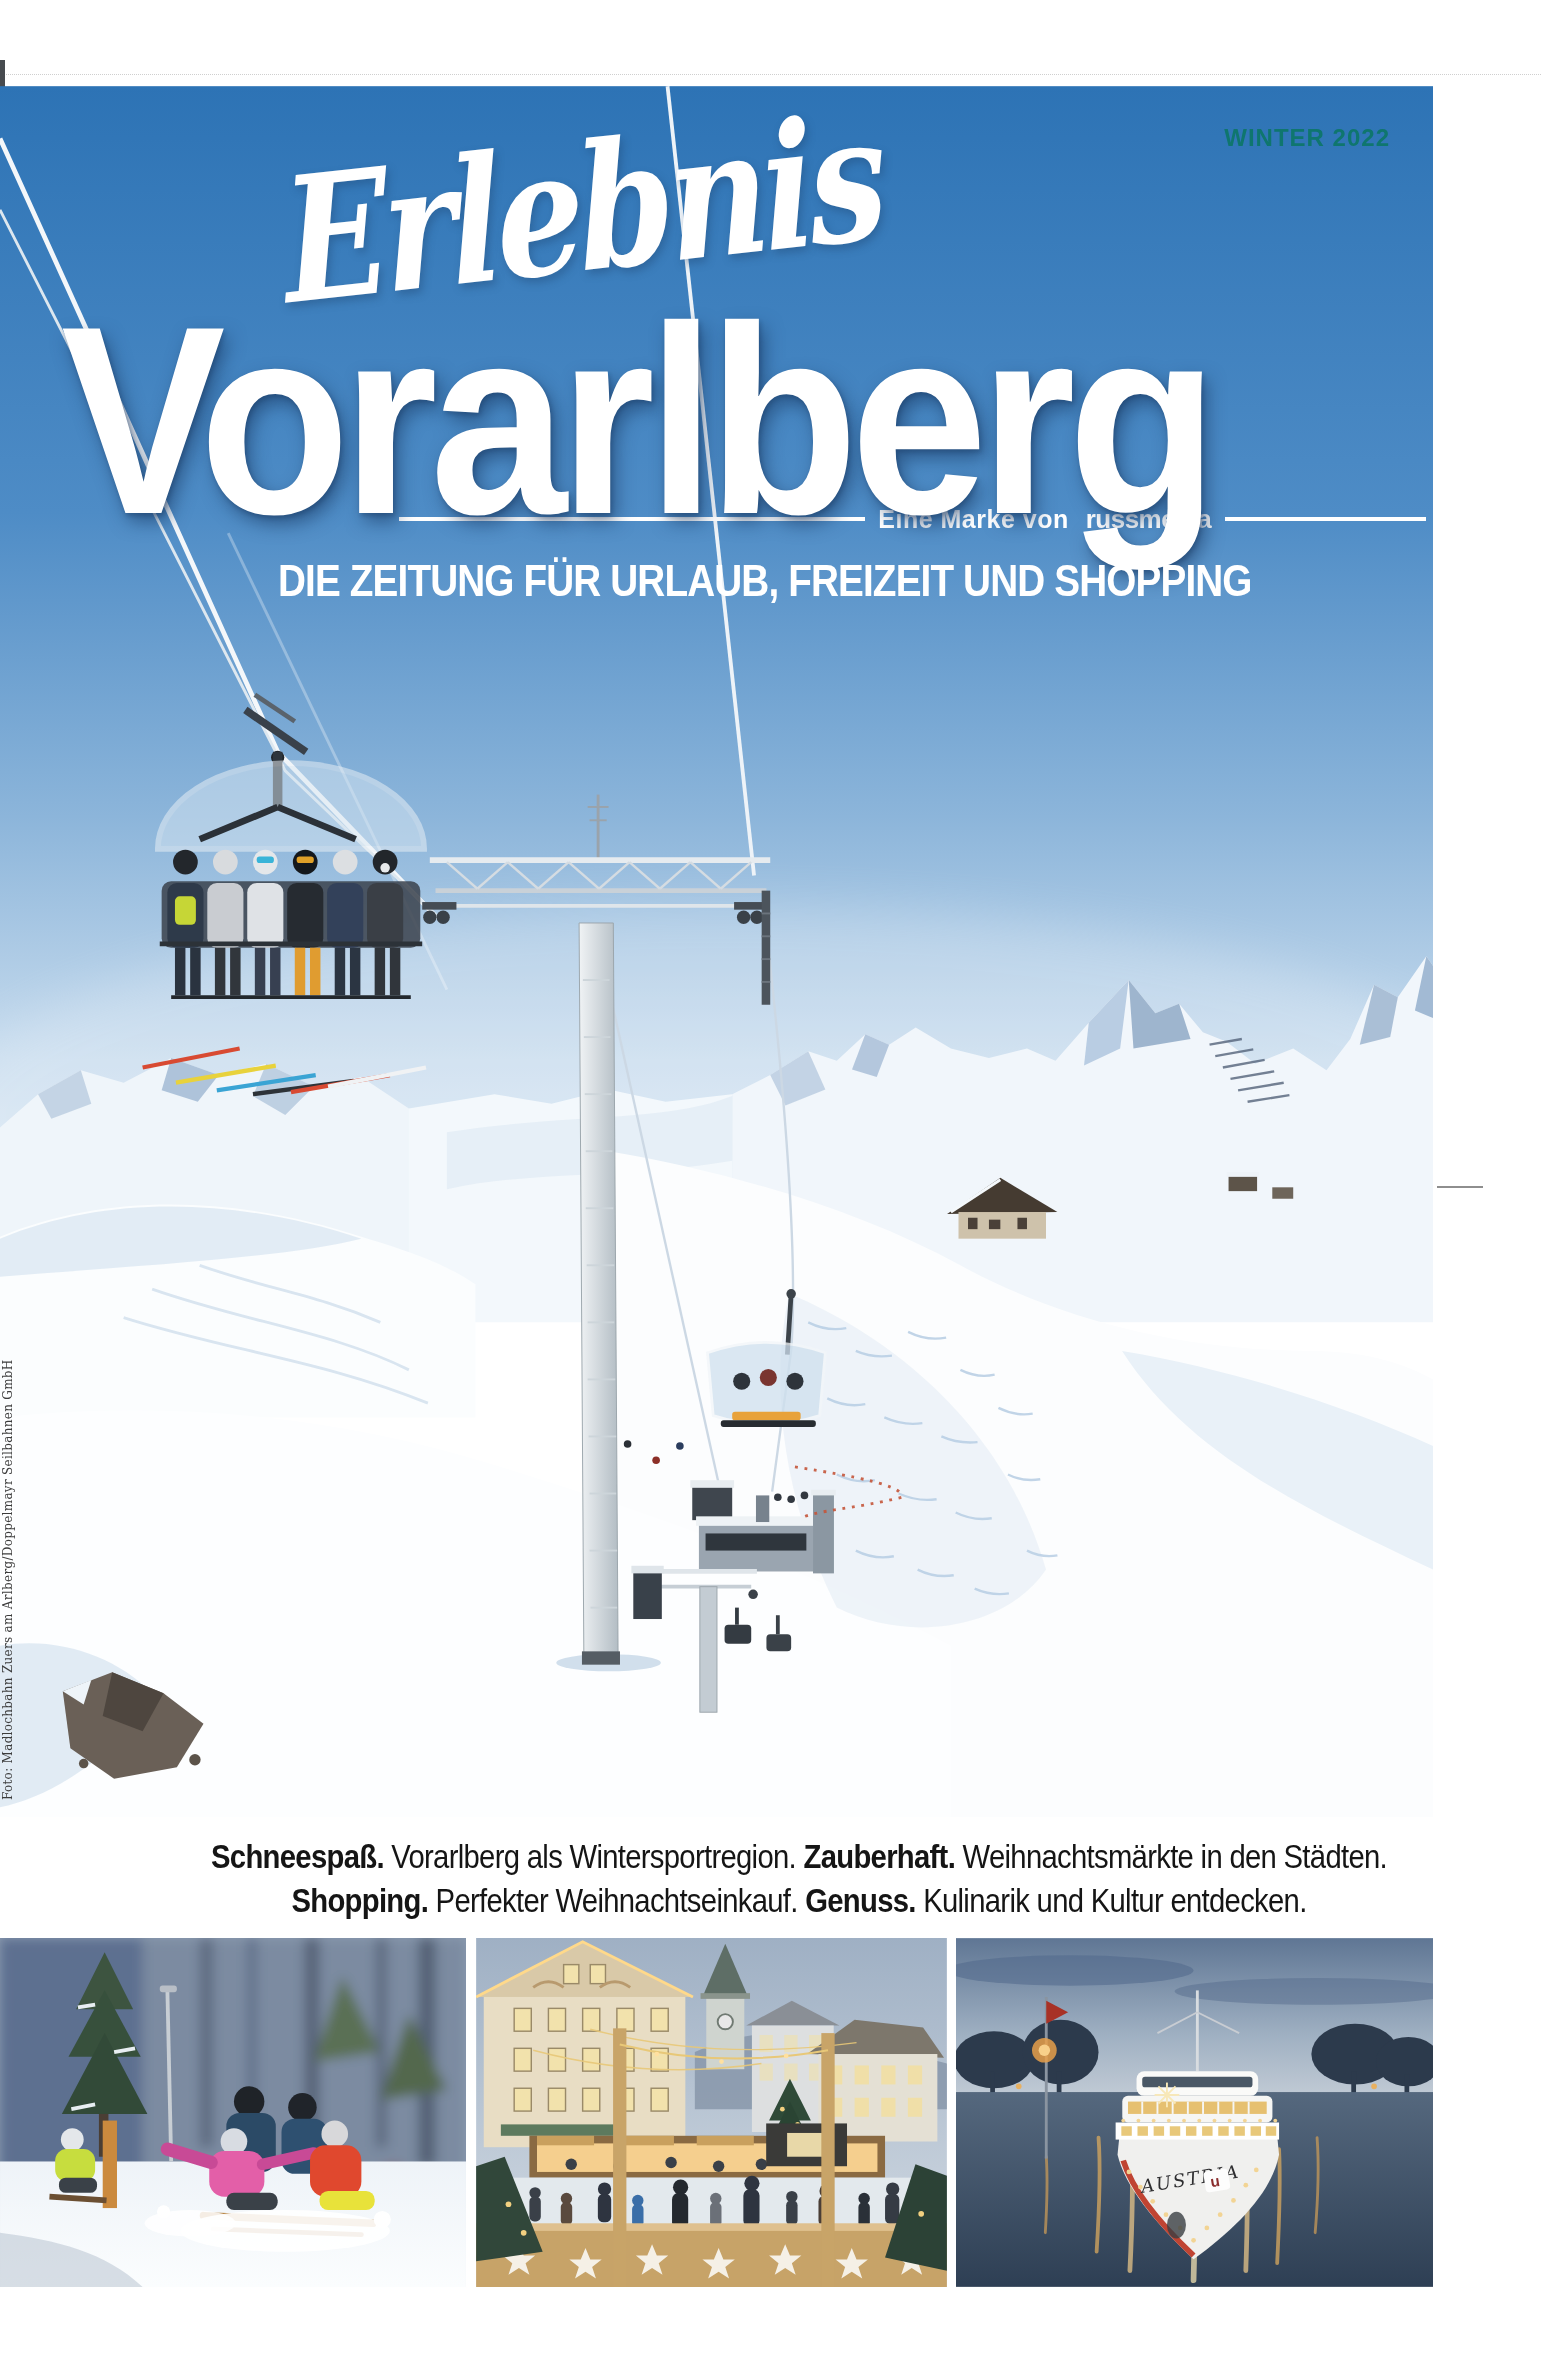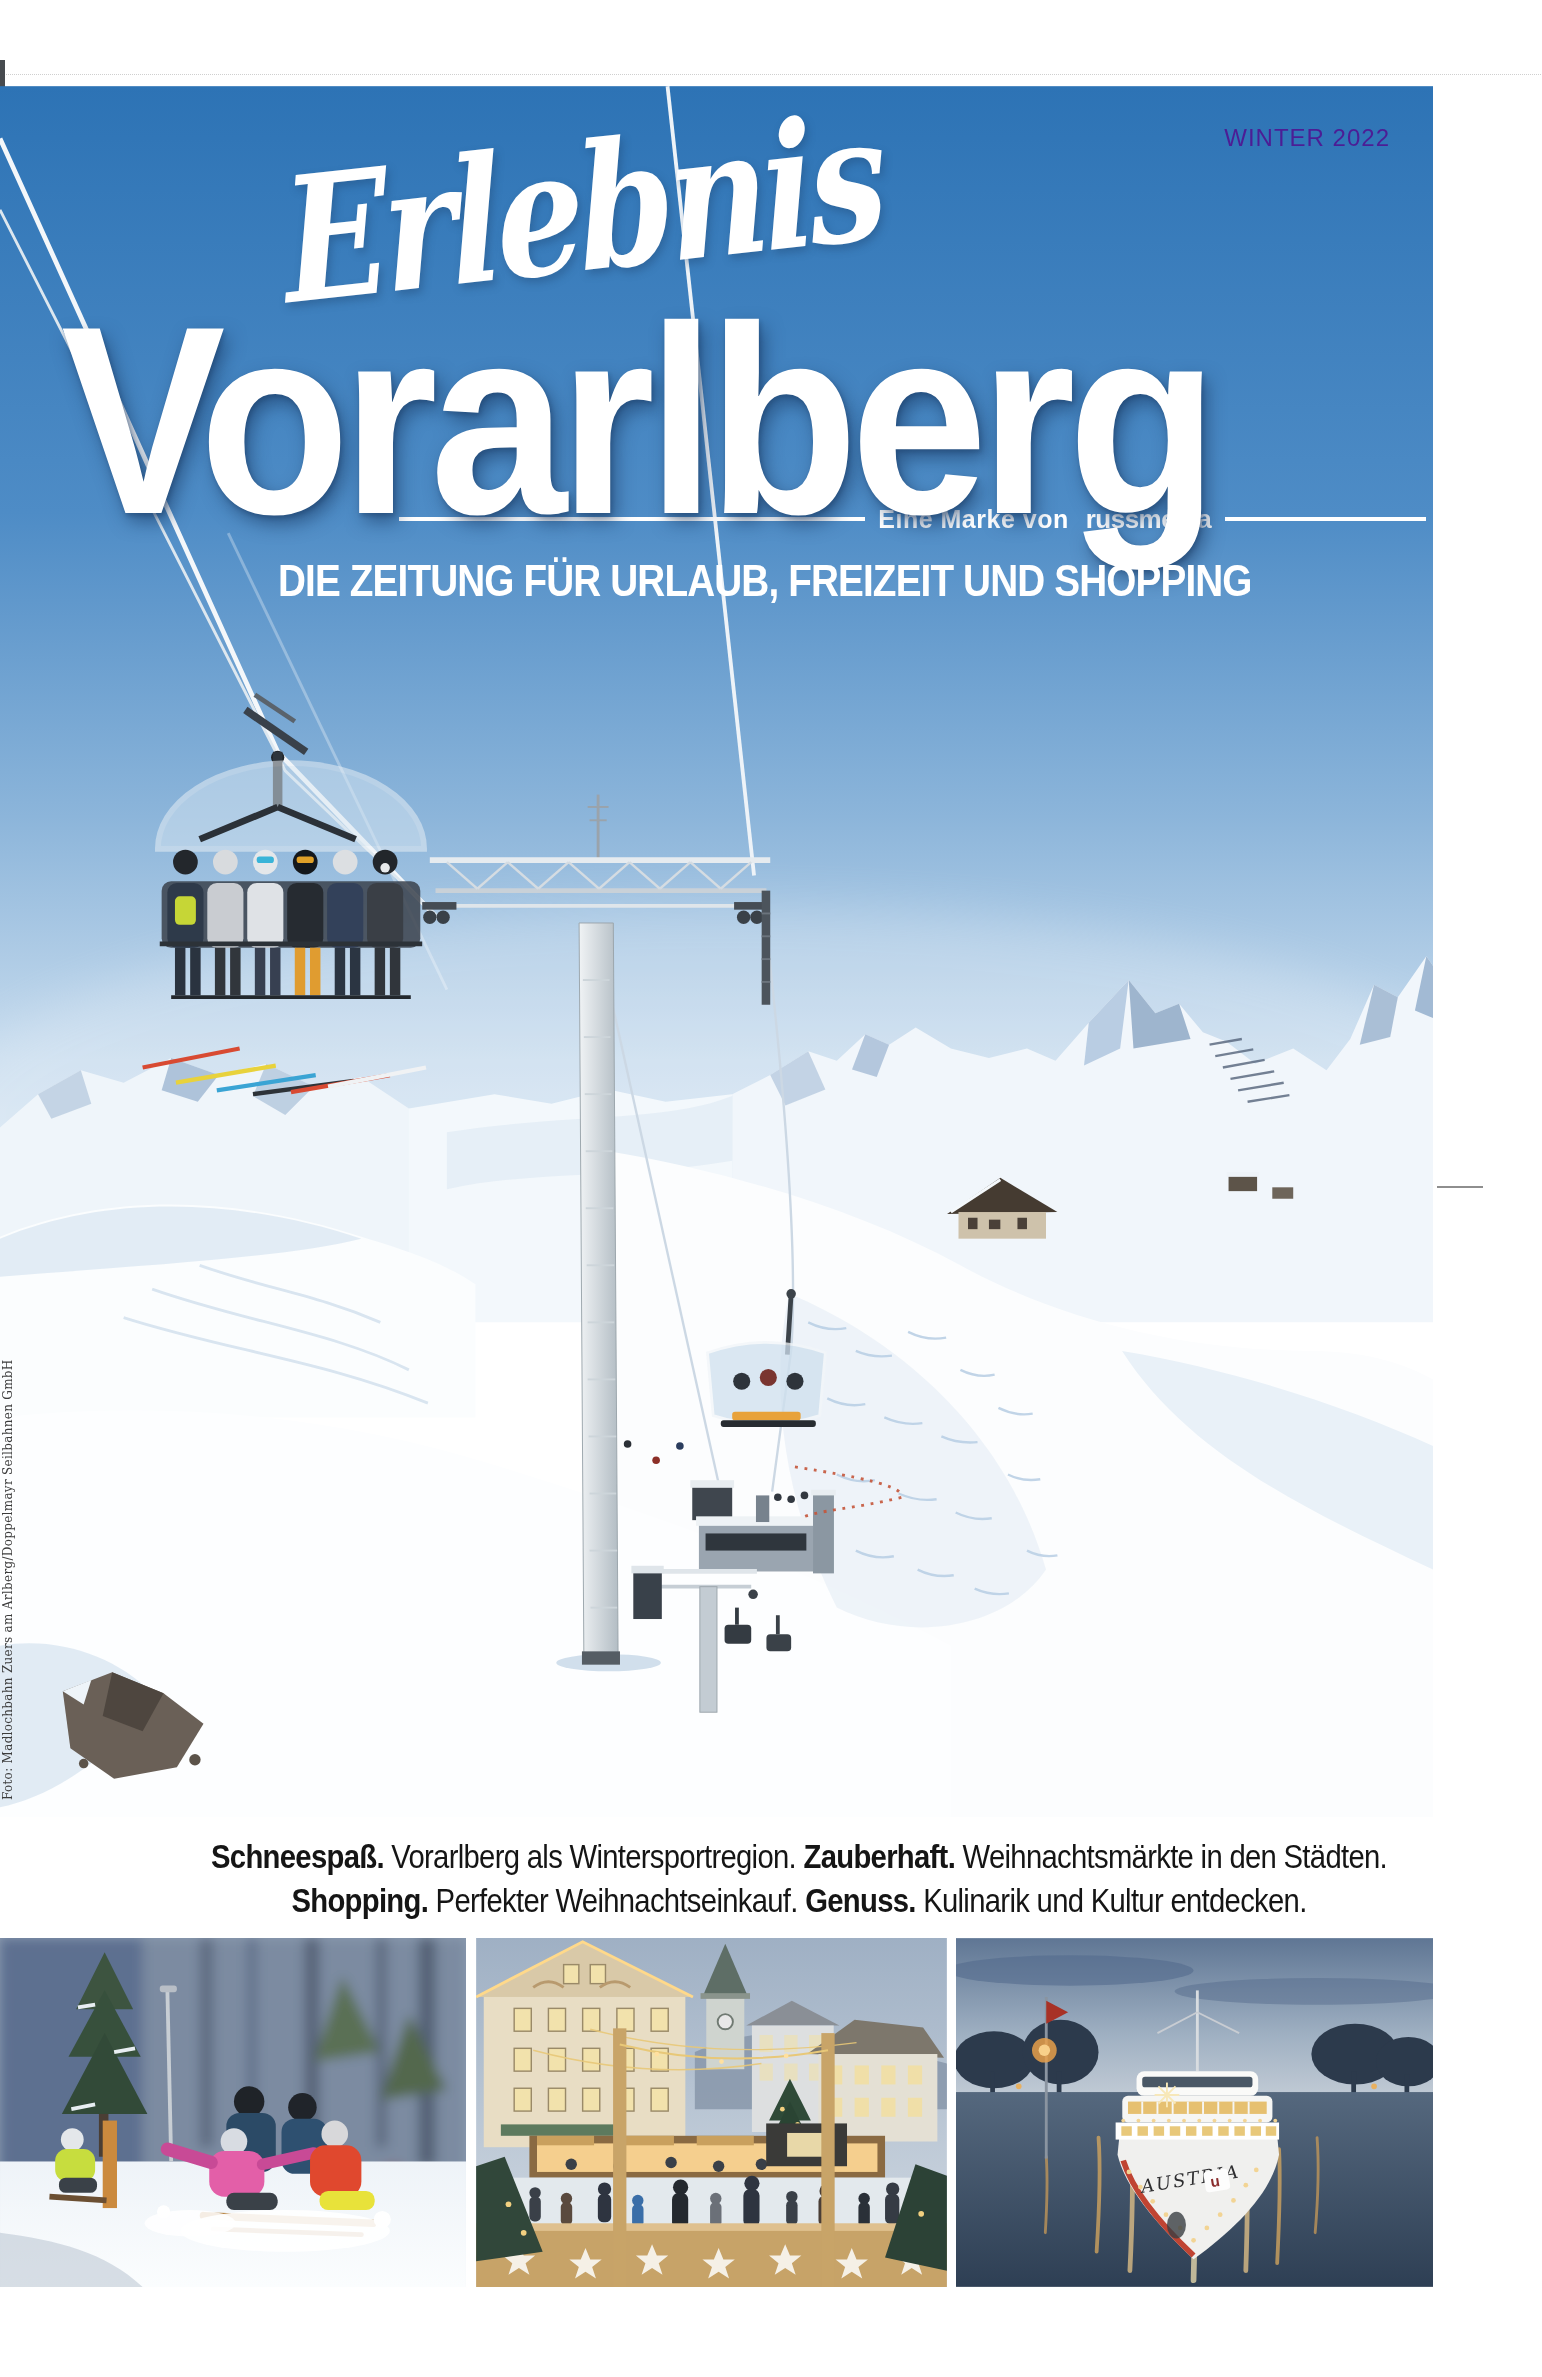--- a/index.html
+++ b/index.html
@@ -5,21 +5,21 @@
   html,body{margin:0;padding:0;background:#ffffff;}
   .page{position:relative;width:1543px;height:2378px;background:#ffffff;overflow:hidden;
         font-family:"Liberation Sans",sans-serif;}
   .top-edge{position:absolute;top:74px;left:0;width:1543px;border-top:1px dotted #cfcfcf;}
   .crop-mark{position:absolute;left:0;top:60px;width:4.8px;height:28.5px;background:#474b4f;}
   .fold-mark{position:absolute;left:1437px;top:1186px;width:46px;height:1.9px;background:#8e8e8e;}
 
   .hero{position:absolute;left:0;top:86px;width:1433px;height:1731px;margin:0;}
   .hero > svg{position:absolute;left:0;top:0;}
 
-  .issue{position:absolute;top:38px;right:43px;color:#4c1d95;font-weight:normal;font-size:24px;
+  .issue{position:absolute;top:38px;right:43px;color:#0f766e;font-weight:bold;font-size:24px;
          letter-spacing:1px;z-index:7;}
   .logo-script{position:absolute;left:278px;top:70px;color:#fff;z-index:6;
          font-family:"DejaVu Serif",serif;font-style:italic;font-weight:bold;font-size:173px;
          line-height:1;transform:scaleX(.80) rotate(-5deg);transform-origin:left top;
          letter-spacing:-7.6px;text-shadow:2.9px 4.8px 9.5px rgba(25,60,100,.35);}
   .logo-main{position:absolute;left:61px;top:200px;color:#fff;z-index:5;font-weight:bold;
          font-size:268px;line-height:1;letter-spacing:-8.6px;transform:scaleX(.92);
          transform-origin:left top;white-space:nowrap;
          text-shadow:5.7px 8.6px 19px rgba(20,50,90,.55),1.9px 2.9px 4.8px rgba(30,60,100,.35);}
   .brand-row{position:absolute;left:399px;top:418px;width:1027px;height:30px;display:flex;

